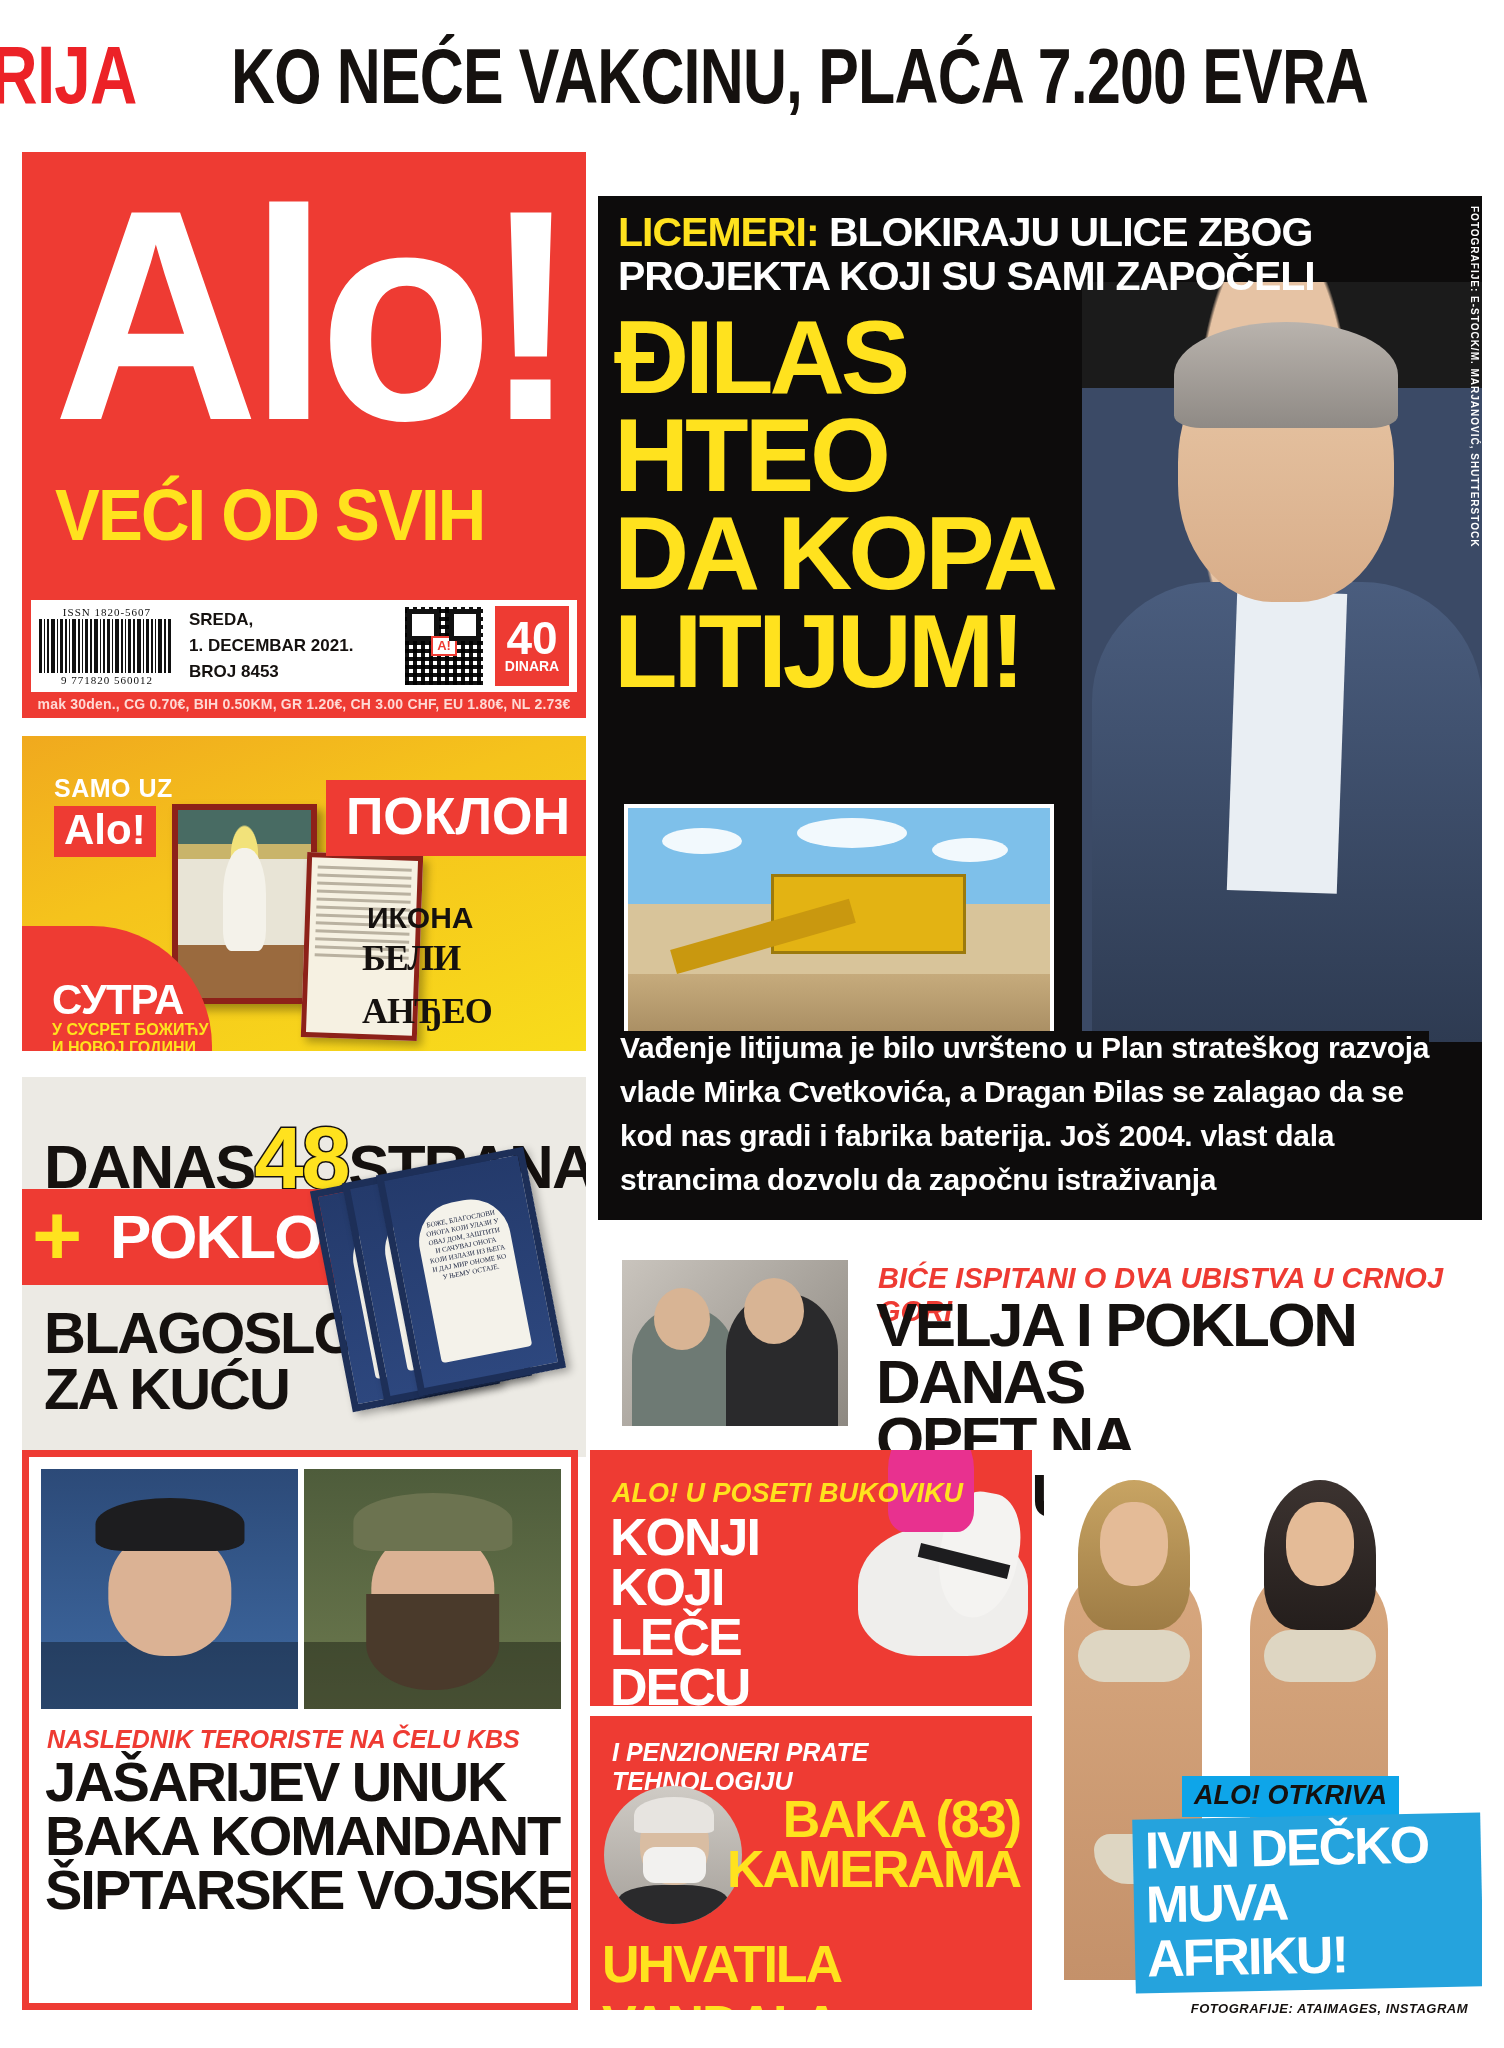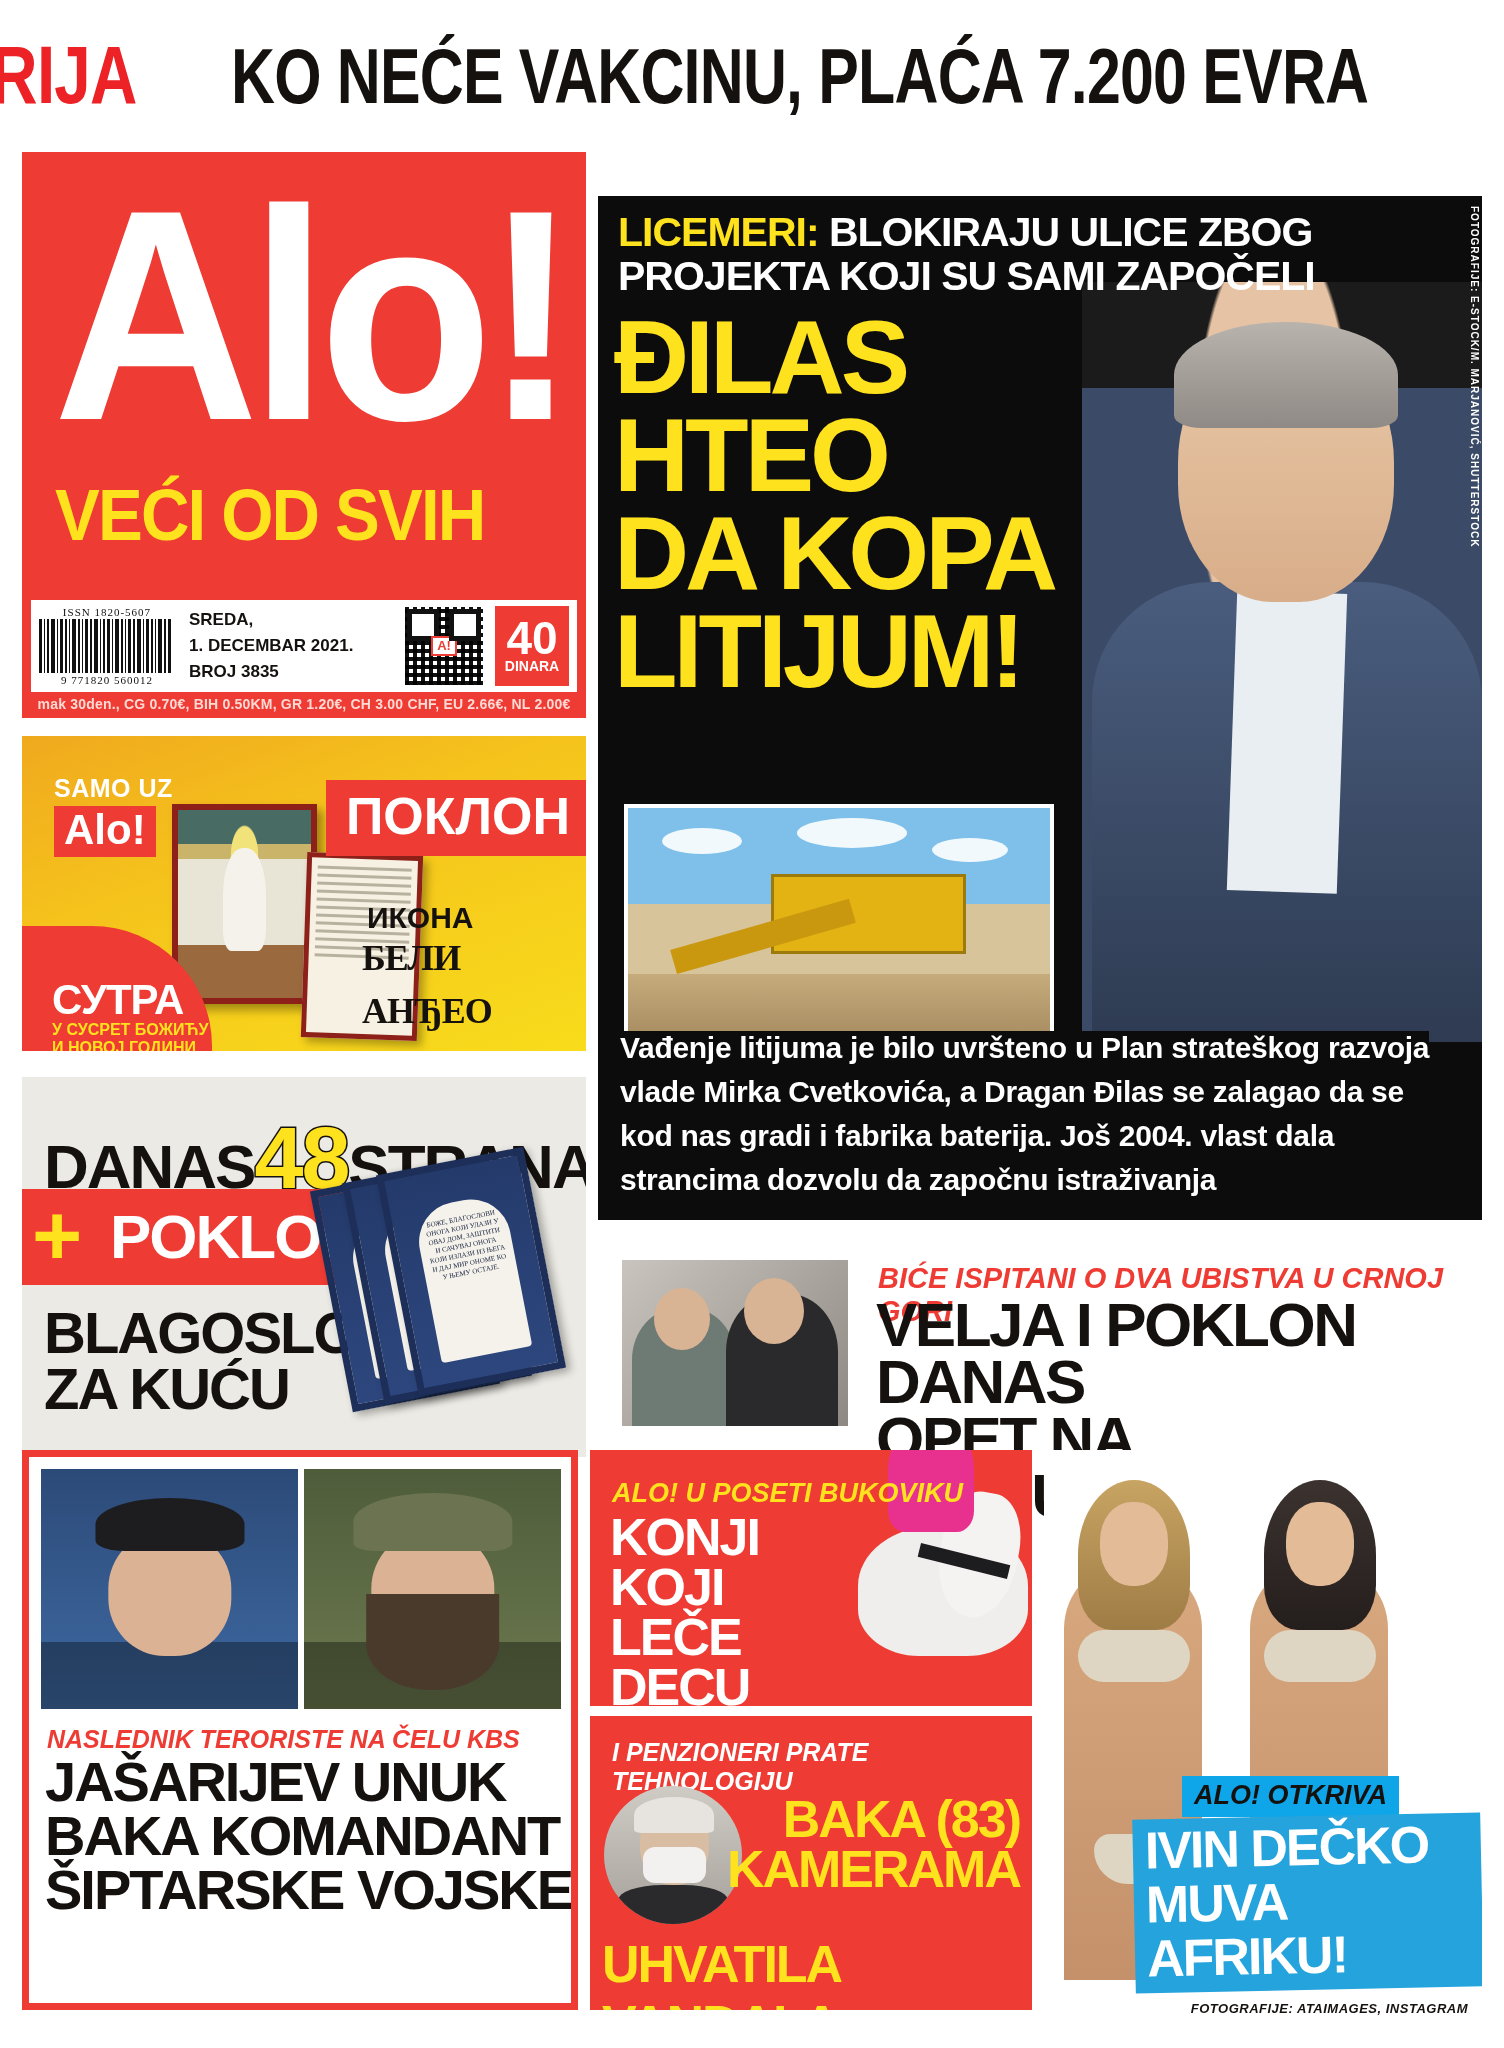--- a/index.html
+++ b/index.html
@@ -607,33 +607,33 @@
             <i style="left:125px;width:2px"></i>
           <i style="left:129px;width:3px"></i>
         </div>
         <div class="bc-num">9  771820  560012</div>
       </div>
 
       <div class="bc-date">
         <div>SREDA,</div>
         <div>1. DECEMBAR 2021.</div>
         <div><span>BROJ</span>
-             <span class="num">3835</span></div>
+             <span class="num">8453</span></div>
       </div>
 
       <div class="qr">
         <div class="qr-mark">A!</div>
       </div>
 
       <div class="price">
         <div class="n">40</div>
         <div class="u">DINARA</div>
       </div>
     </div>
-    <div class="pricerow">mak 30den., CG 0.70€, BIH 0.50KM, GR 1.20€, CH 3.00 CHF, EU 2.66€, NL 2.00€</div>
+    <div class="pricerow">mak 30den., CG 0.70€, BIH 0.50KM, GR 1.20€, CH 3.00 CHF, EU 1.80€, NL 2.73€</div>
   </div>
 
   <div class="gift">
     <div class="gift-samo">SAMO UZ</div>
     <div class="gift-alo">Alo!</div>
 
     <div class="icon-frame">
         <div class="icon-art"></div>
       </div>
     <div class="leaflet">

